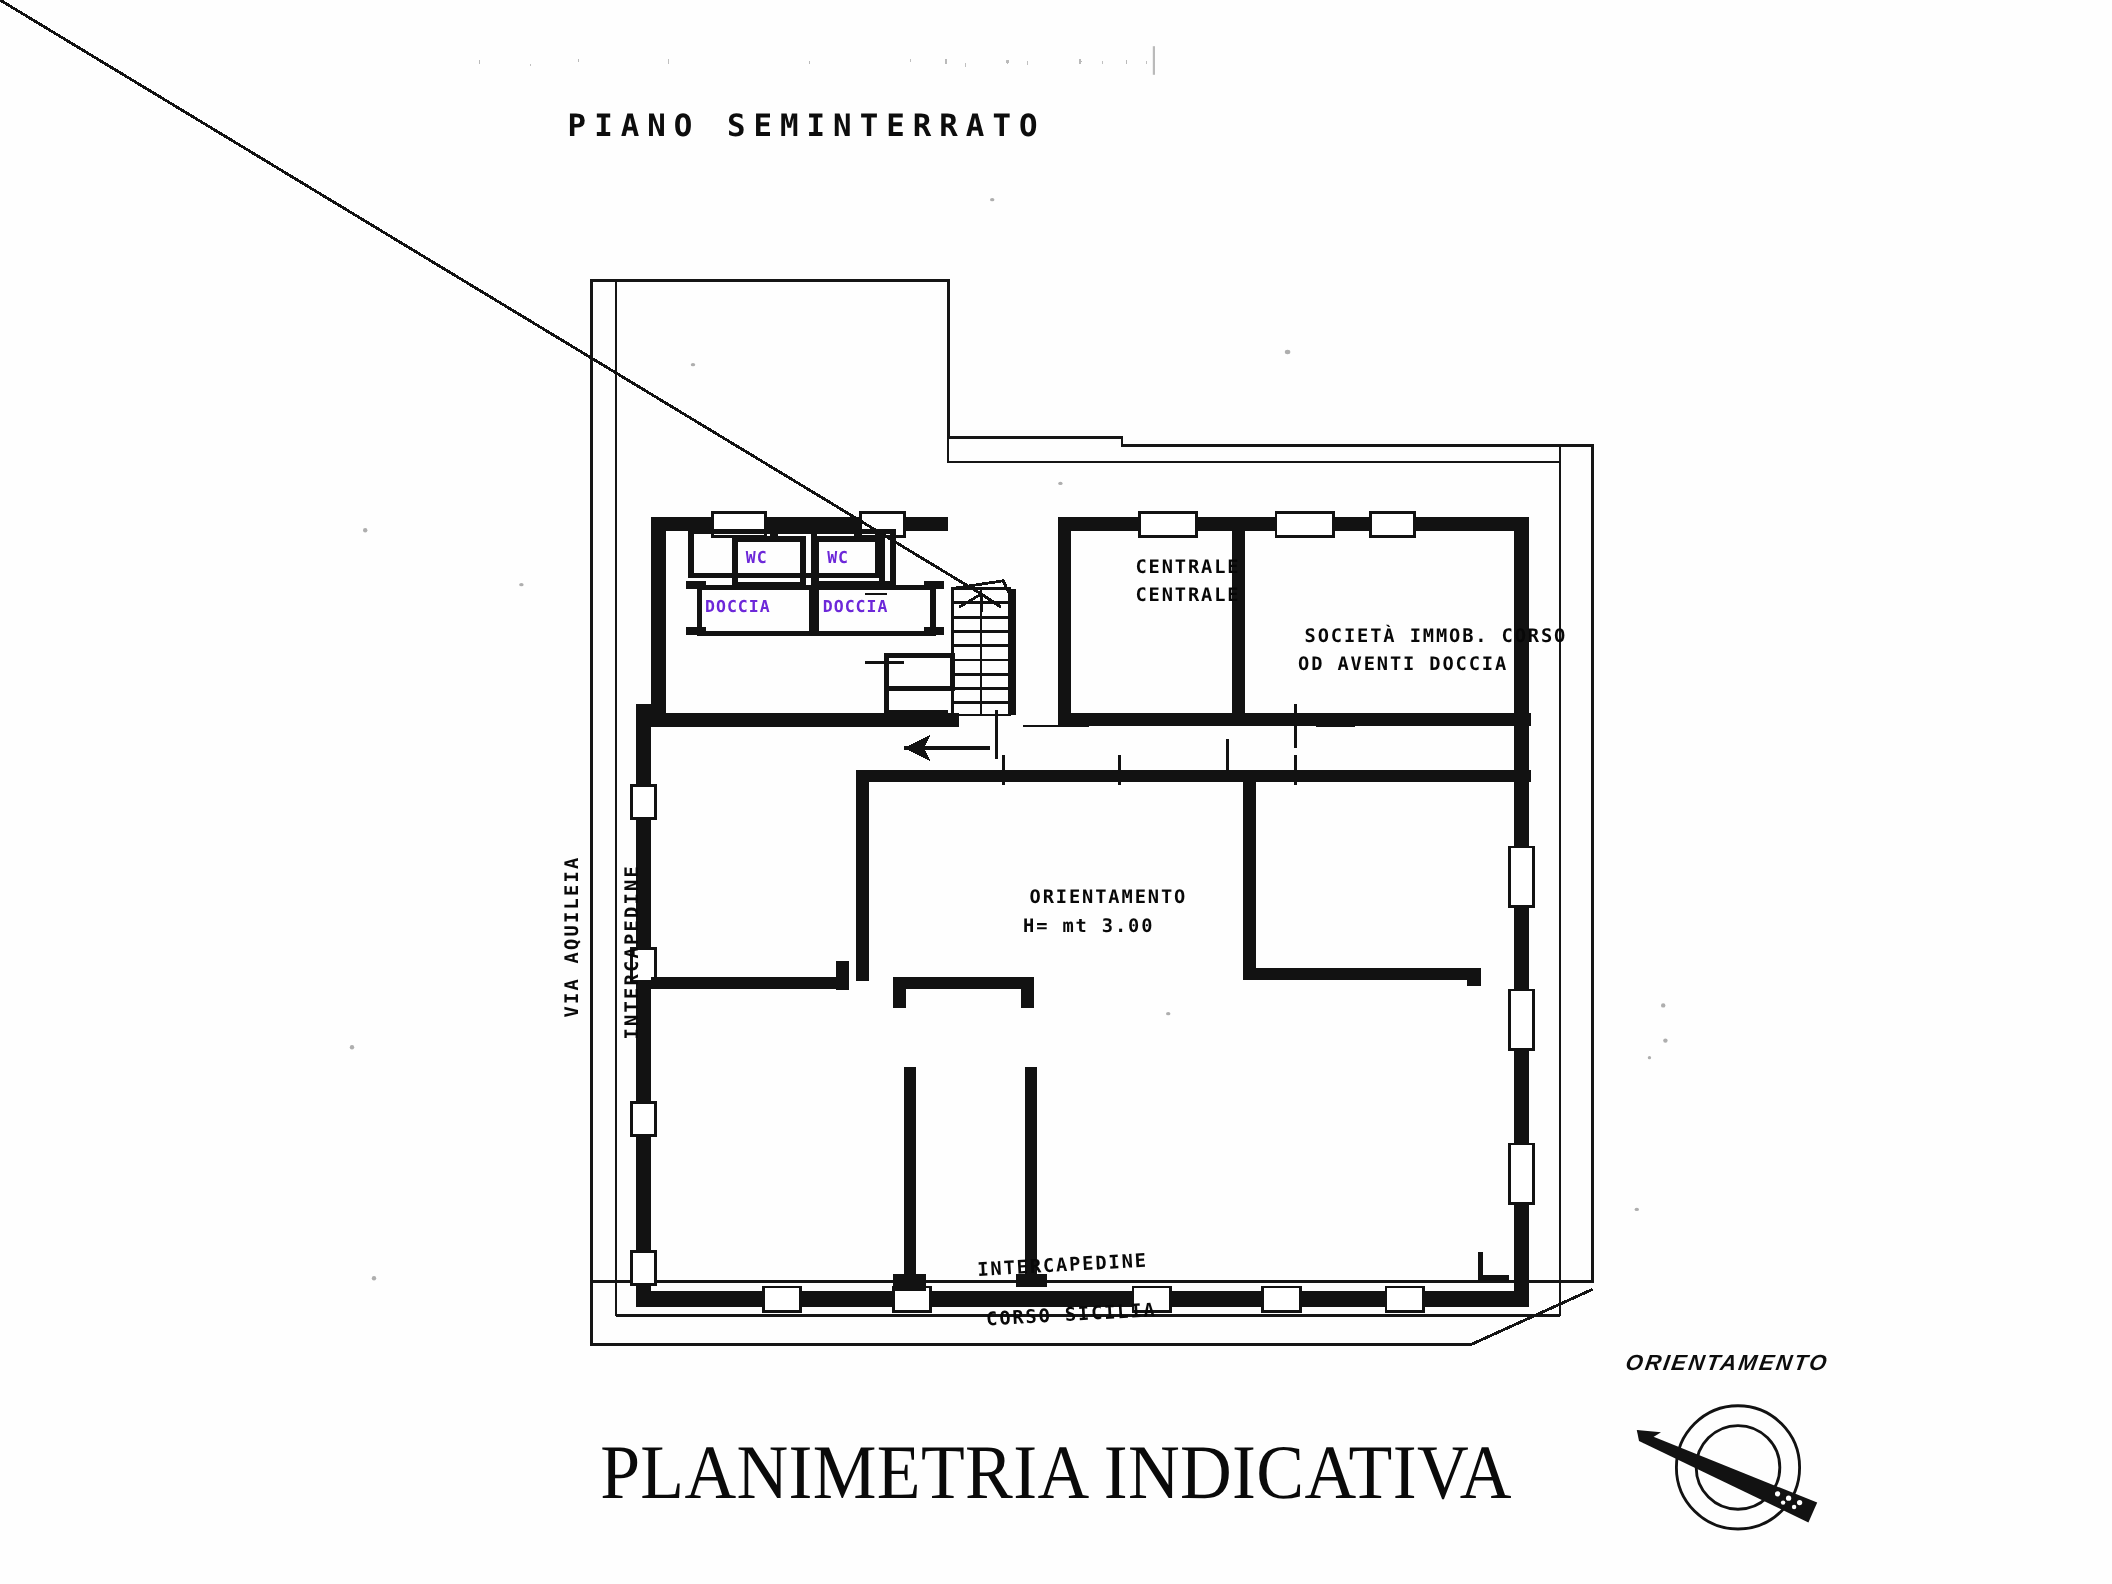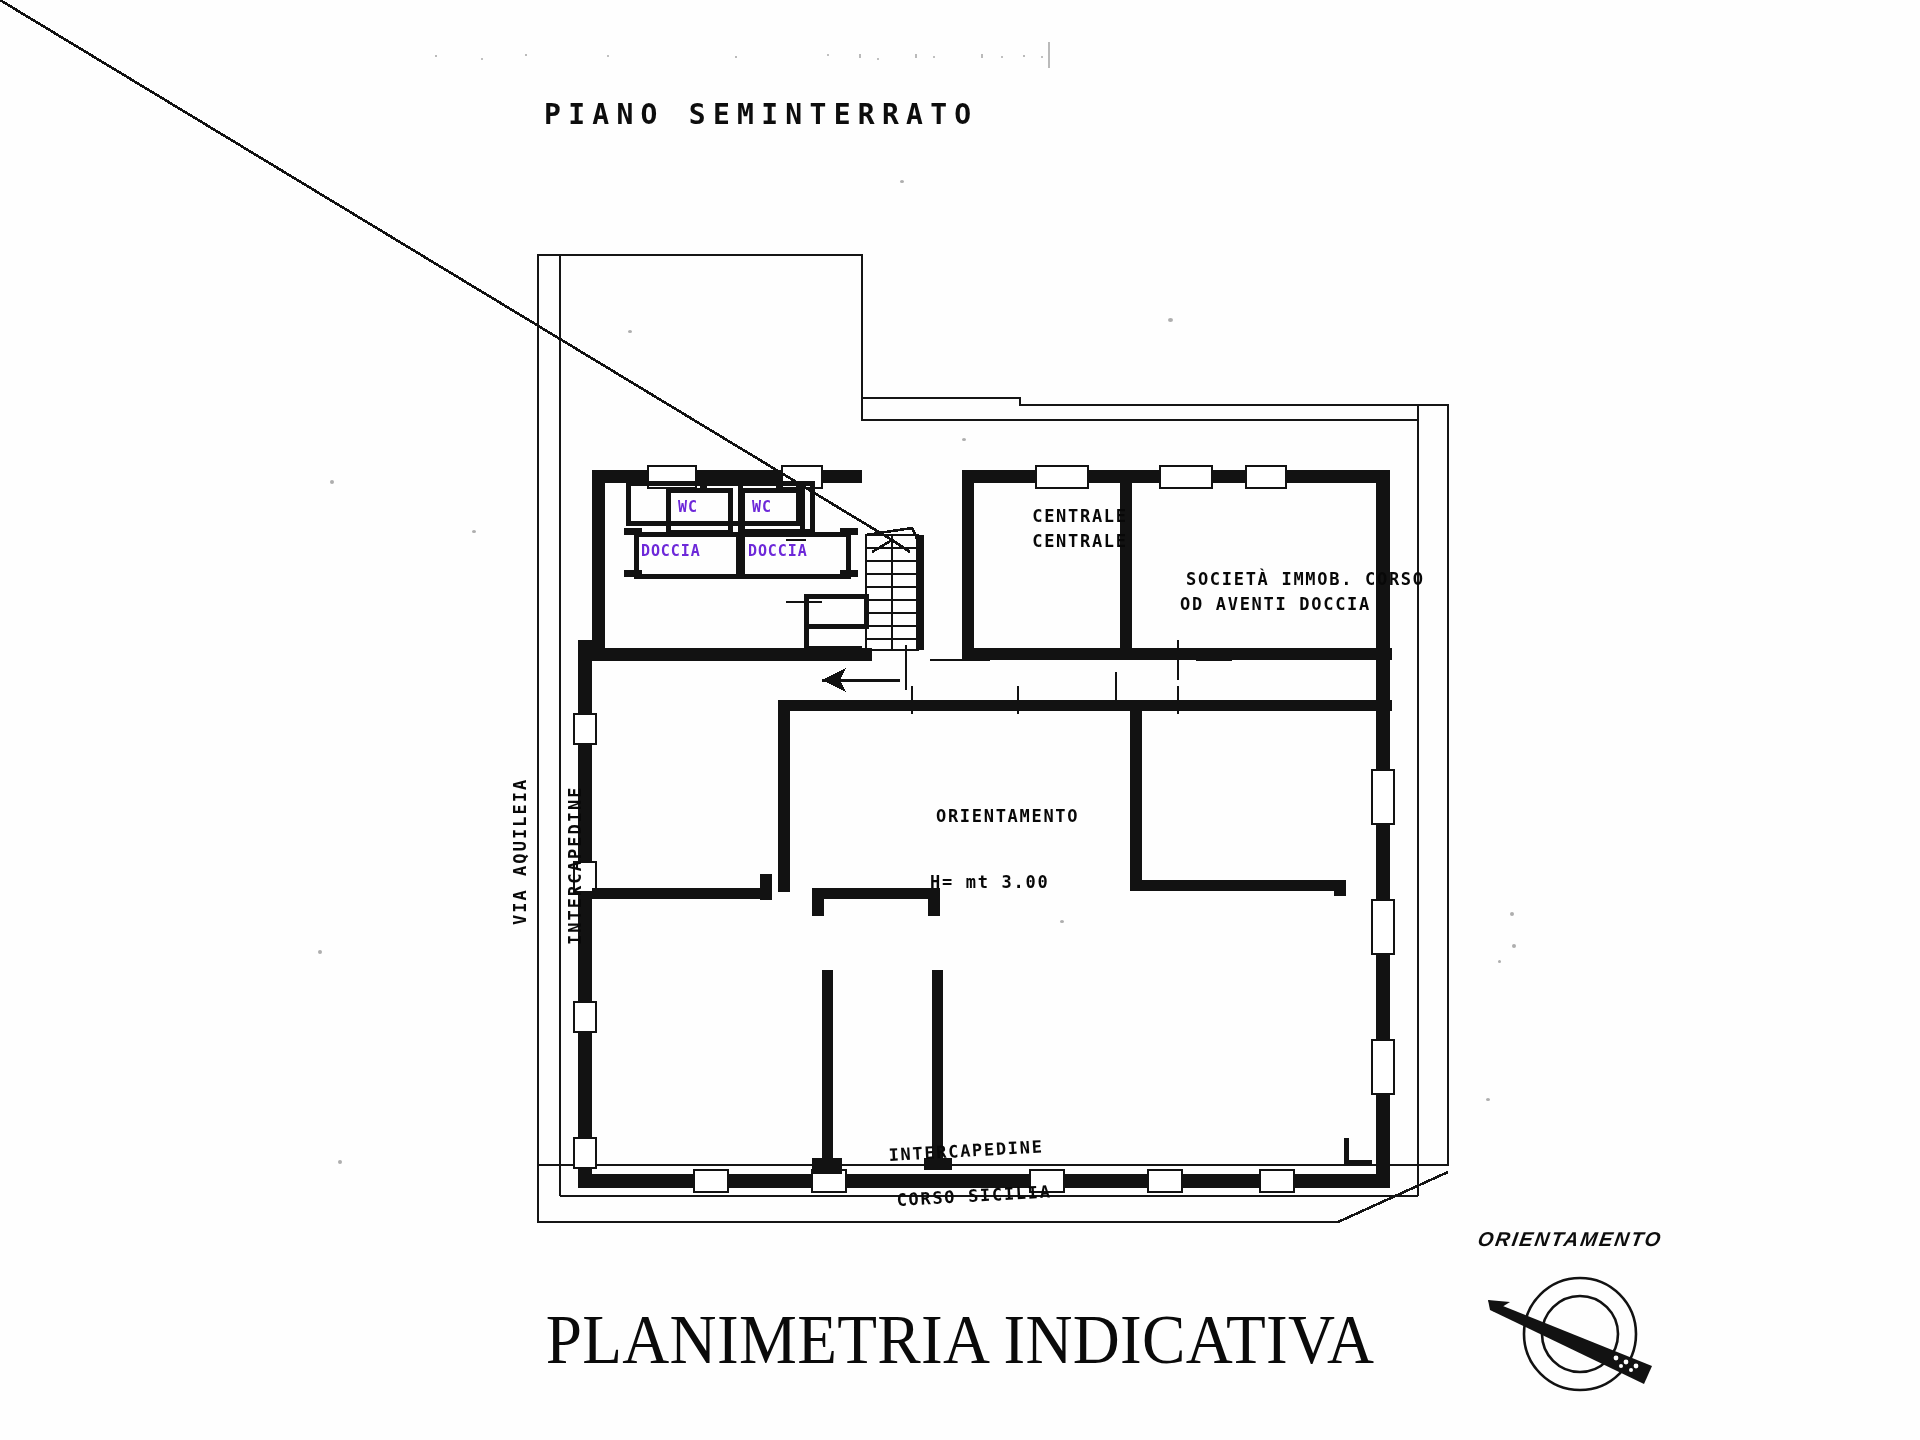--- a/index.html
+++ b/index.html
@@ -6,21 +6,21 @@
   body{
     width:1920px;height:1440px;position:relative;overflow:hidden;
     font-family:"DejaVu Sans Mono","Liberation Mono",monospace;
     background:#fefefe;
   }
   #sheet{position:absolute;inset:0;}
 
   
   .txt{position:absolute;color:#0d0d0d;white-space:pre;letter-spacing:.08em;}
   #plan-header{
-    left:516px;top:98px;font-size:28px;font-weight:700;letter-spacing:.26em;margin-left:28px;
+    left:516px;top:98px;font-size:28px;font-weight:700;letter-spacing:.26em;
   }
   #faint-line{
     position:absolute;left:430px;top:48px;width:620px;height:16px;
     opacity:.30;
     background:
       radial-gradient(1px 3px at 6px 8px,#222 60%,transparent 61%),
       radial-gradient(1px 2px at 52px 11px,#333 60%,transparent 61%),
       radial-gradient(1px 3px at 96px 7px,#222 60%,transparent 61%),
       radial-gradient(1px 4px at 178px 8px,#333 60%,transparent 61%),
       radial-gradient(1px 2px at 306px 9px,#222 60%,transparent 61%),
@@ -256,21 +256,21 @@
 
   <div class="rlabel" style="left:1000px;top:505px;width:160px;text-align:center;">CENTRALE</div>
   <div class="rlabel" style="left:1000px;top:530px;width:160px;">CENTRALE</div>
 
   <div class="rlabel" style="left:1186px;top:568px;text-align:left;">SOCIETÀ IMMOB. CORSO</div>
   <div class="rlabel" style="left:1180px;top:593px;text-align:left;">OD AVENTI DOCCIA</div>
 
   <div class="rlabel" style="left:936px;top:805px;text-align:left;">ORIENTAMENTO</div>
   <div class="rlabel" style="left:930px;top:831px;text-align:left;">
   </div>
-  <div class="rlabel" style="left:930px;top:831px;text-align:left;margin-top:40px;">H= mt 3.00</div>
+  <div class="rlabel" style="left:930px;top:831px;text-align:left;">H= mt 3.00</div>
 
   <div class="vlabel" style="left:510px;top:925px;transform:rotate(-90deg);">VIA AQUILEIA</div>
 
   <div class="vlabel" style="left:565px;top:945px;transform:rotate(-90deg);">INTERCAPEDINE</div>
 
   <div class="hlabel-rot" style="left:888px;top:1145px;transform:rotate(-3.2deg);">INTERCAPEDINE</div>
 
   <div class="hlabel-rot" style="left:896px;top:1190px;transform:rotate(-3.2deg);">CORSO SICILIA</div>
 
   <div class="txt" id="orient-label">ORIENTAMENTO</div>

